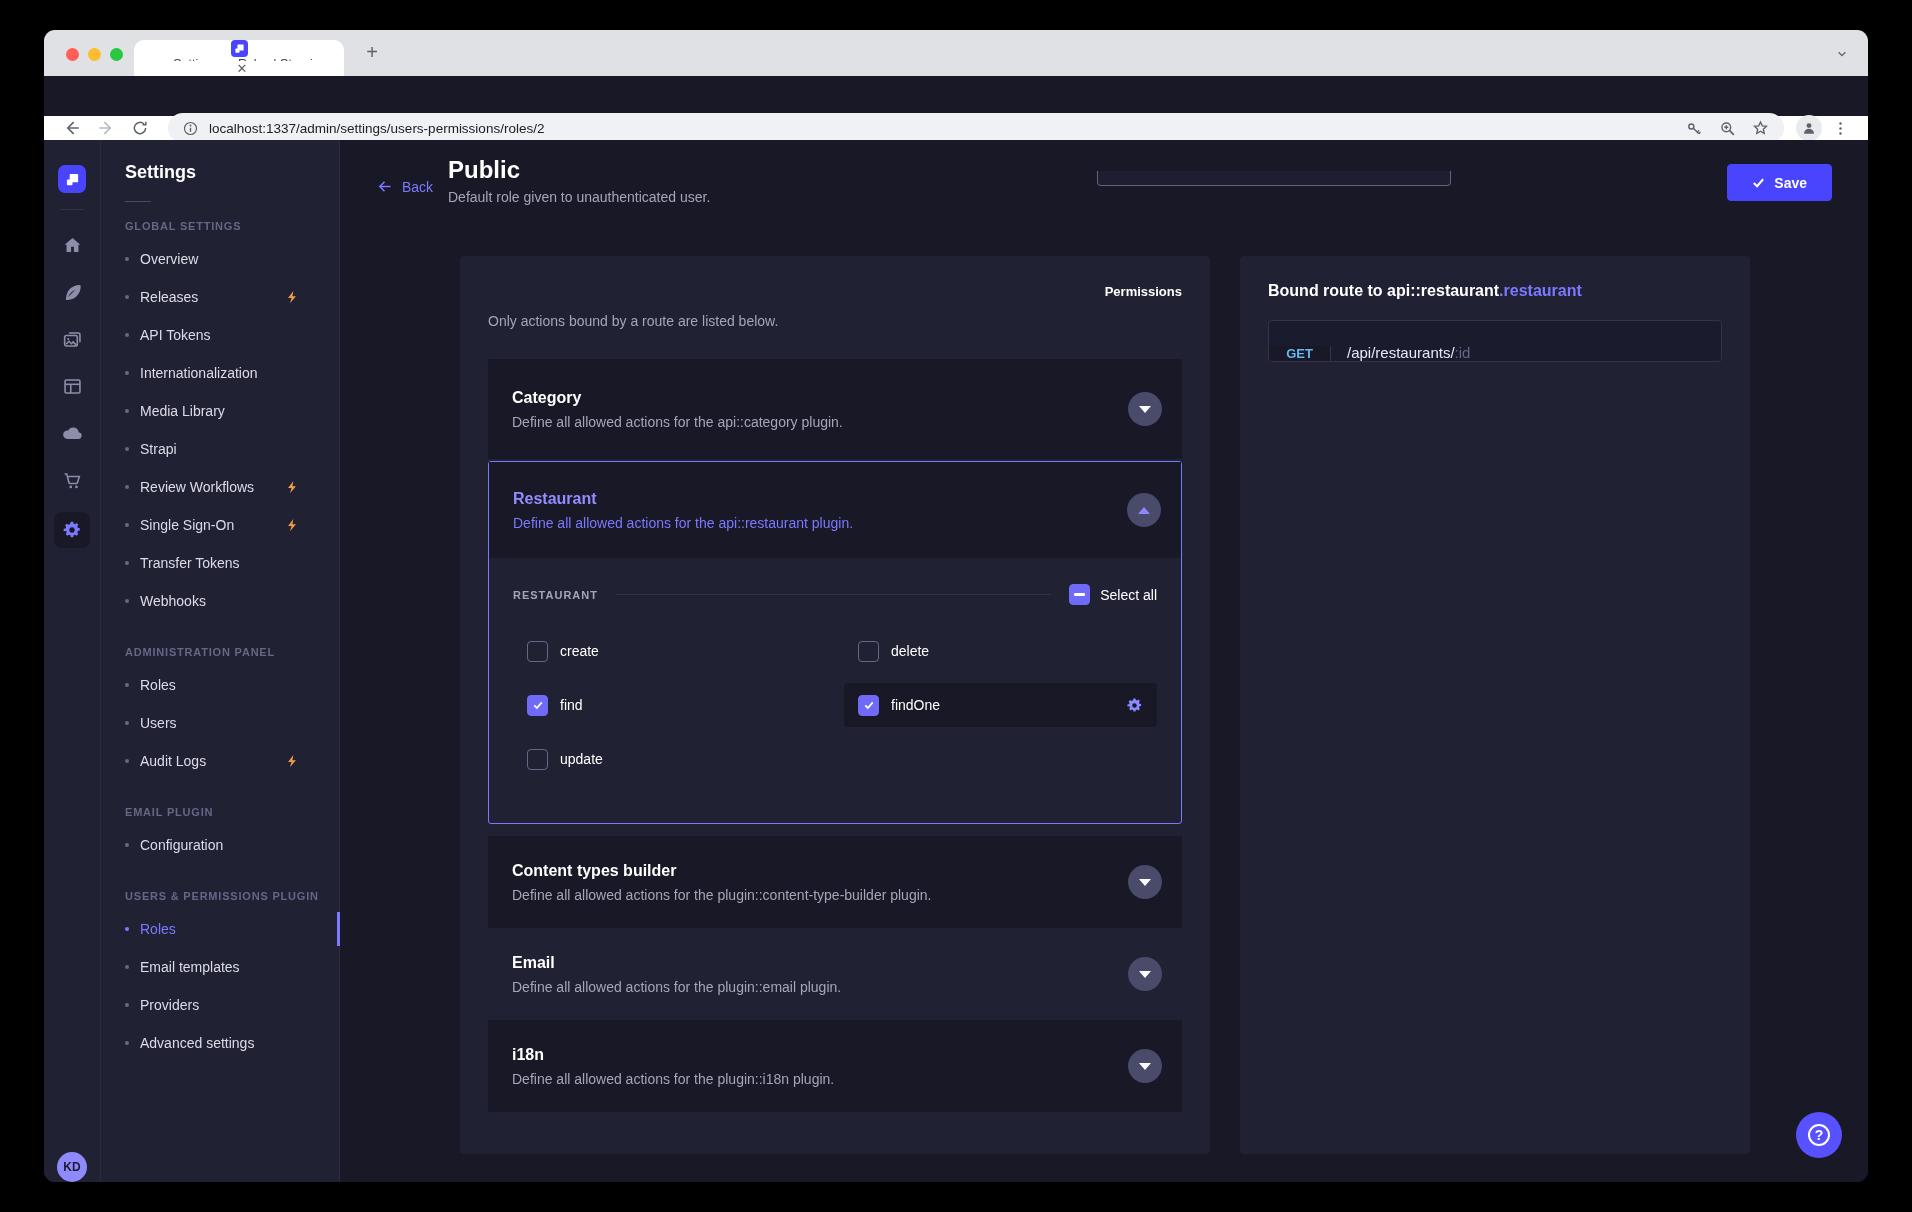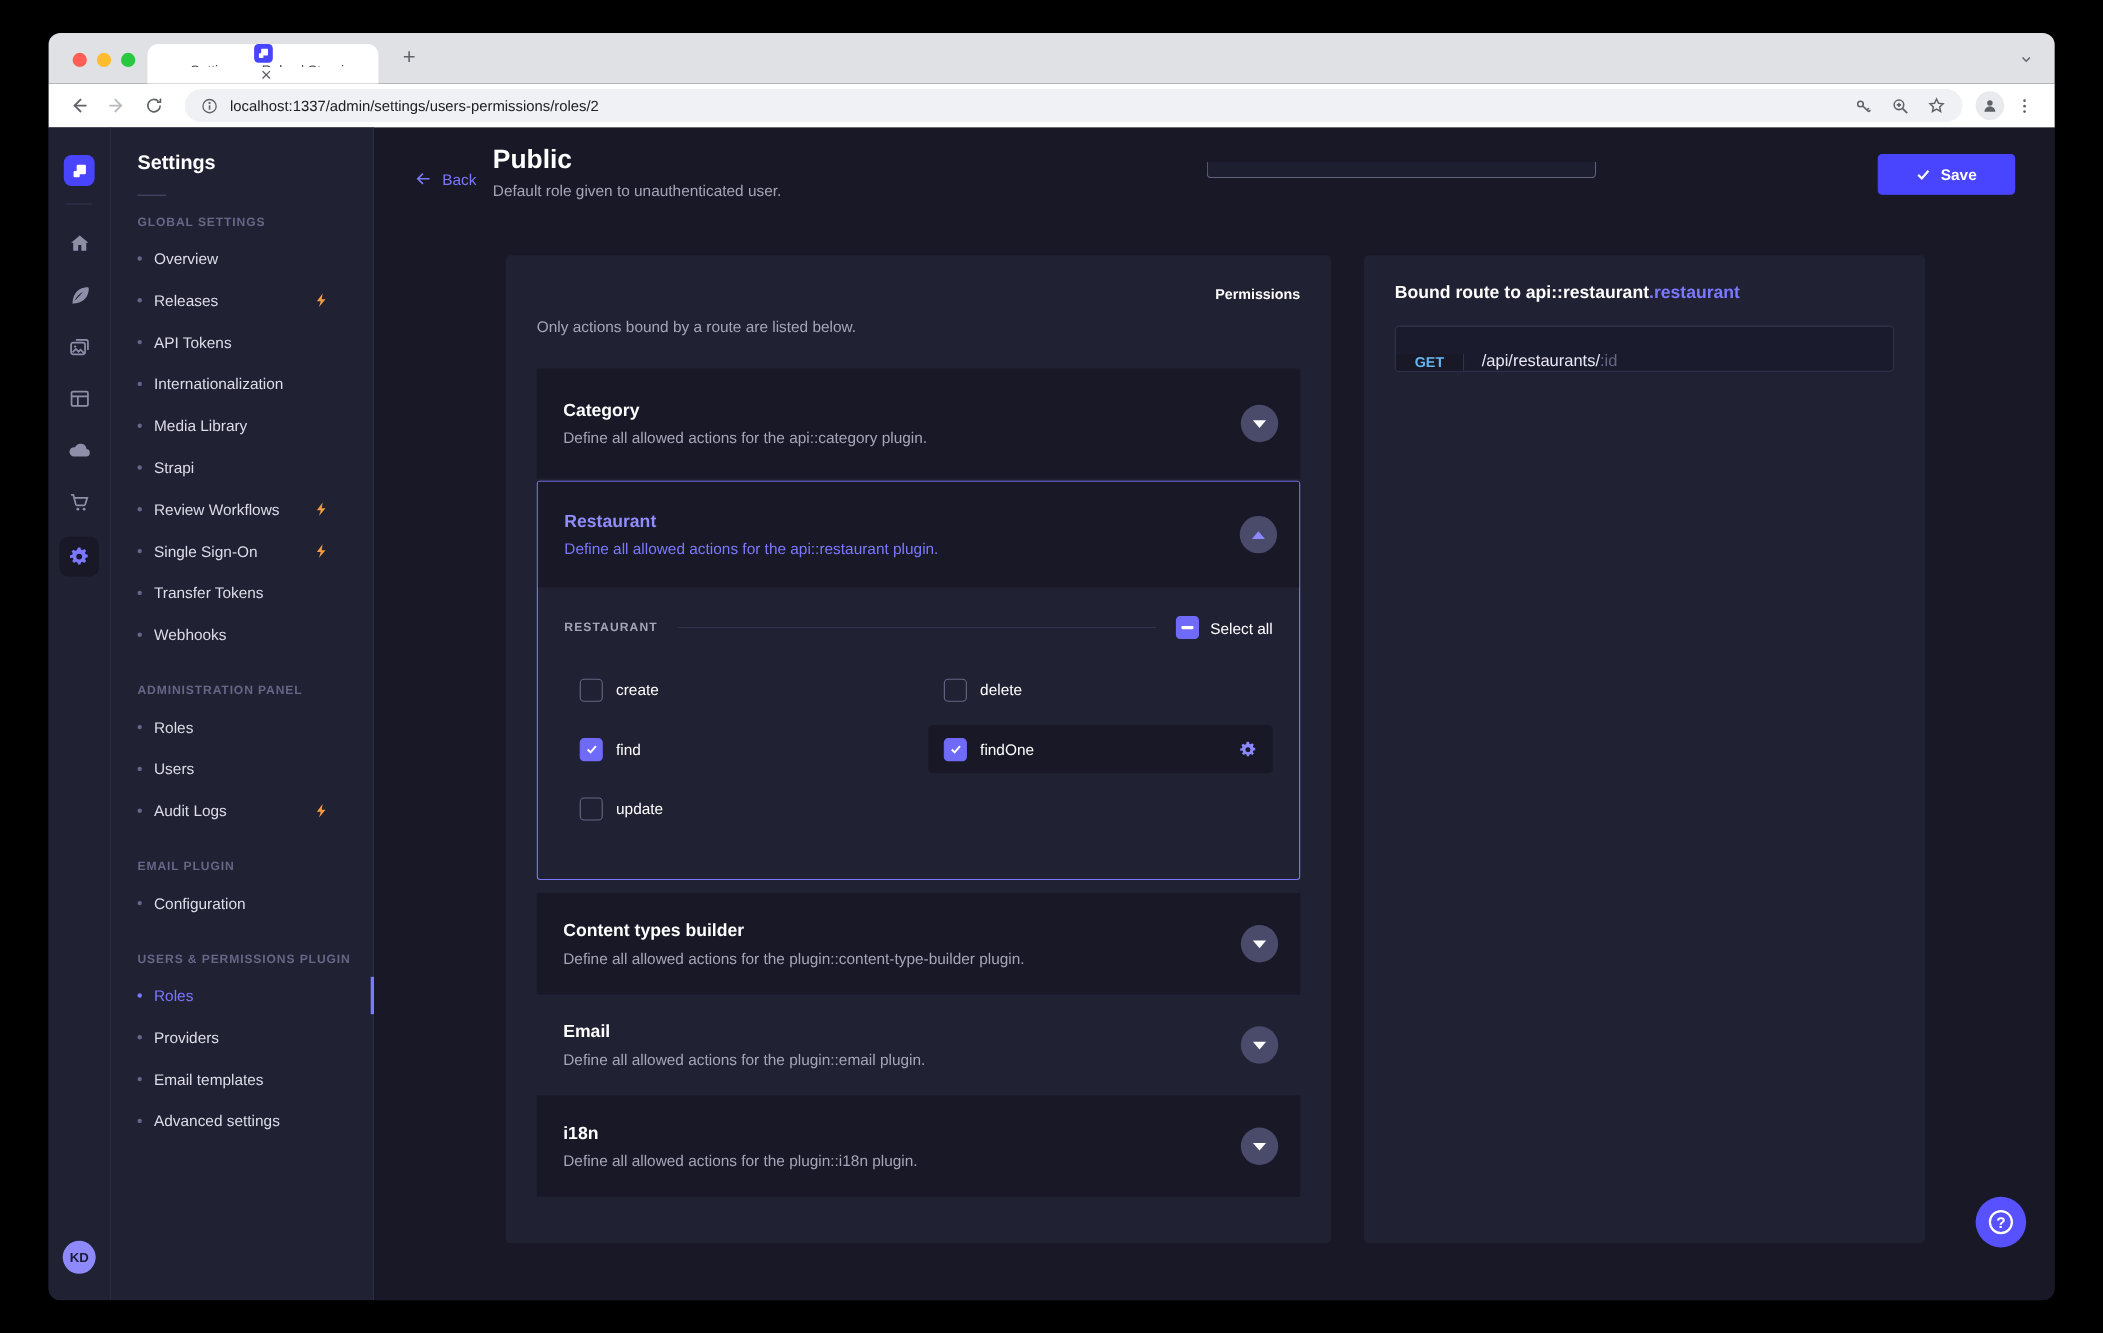--- a/index.html
+++ b/index.html
@@ -18,21 +18,21 @@
              display:flex; align-items:center; justify-content:center; flex:none; }
   .tab-title { flex:1; margin-left:8px; font-size:12.5px; color:#3c4043; white-space:nowrap;
                overflow:hidden; text-overflow:ellipsis; }
   .tab-close { color:#5f6368; font-size:13px; margin-left:6px; cursor:default; }
   .newtab-btn { position:absolute; left:316px; top:12px; color:#5f6368; font-size:20px;
                 line-height:20px; width:24px; text-align:center; }
   .tab-search { position:absolute; right:16px; top:13px; width:21px; height:21px; border-radius:50%;
                 display:flex; align-items:center; justify-content:center; color:#5f6368; }
 
   
-  .toolbar { height:40px; background:#fff; display:flex; align-items:center; padding:0 14px; }
+  .toolbar { height:24px; background:#fff; display:flex; align-items:center; padding:0 14px;margin-top:40px; }
   .nav-btn { width:28px; height:28px; display:flex; align-items:center; justify-content:center;
              color:#5f6368; flex:none; margin-right:6px; }
   .nav-btn.disabled { color:#b7babf; }
   .omnibox { flex:1; height:30px; background:#f0f1f4; border-radius:15px; display:flex;
              align-items:center; padding:0 14px; margin:0 8px; min-width:0; }
   .omni-url { font-size:13.5px; color:#202124; margin-left:10px; white-space:nowrap;
               overflow:hidden; flex:1; }
   .omni-ic { color:#5f6368; flex:none; display:flex; align-items:center; margin-left:14px; }
   .avatar-chrome { width:26px; height:26px; border-radius:50%; background:#e8eaed; color:#5f6368;
                    display:flex; align-items:center; justify-content:center; flex:none; margin:0 4px; }
@@ -66,21 +66,21 @@
   .nav-item.active { color:#7b79ff; }
   .nav-item.active .bullet { background:#7b79ff; }
   .active-bar { position:absolute; right:-1px; top:2px; width:3px; height:34px; background:#7b79ff; }
 
   
   .back-link { position:absolute; left:332px; top:38px; display:flex; align-items:center; gap:9px;
                color:#7b79ff; font-size:14px; }
   .page-head { position:absolute; left:404px; top:16px; }
   .page-title { color:#fff; font-size:24px; font-weight:700; }
   .page-sub { color:#a5a5ba; font-size:14px; margin-top:5px; }
-  .save-btn { position:absolute; right:36px; top:24px; height:37px; padding:0 34px; background:#4945ff;
+  .save-btn { position:absolute; right:36px; top:24px; height:37px; padding:0 24px; background:#4945ff;
               border:1px solid #4945ff; border-radius:4px; color:#fff; font-size:14px; font-weight:600;
               display:flex; align-items:center; gap:9px; }
   .partial-input { position:absolute; left:1053px; top:31px; width:354px; height:15px;
                    border:1px solid #62627a; border-top:none; border-radius:0 0 4px 4px;
                    background:#1e1e31; }
 
   
   .perm-box { position:absolute; left:416px; top:116px; width:750px; height:898px;
               background:#212134; border-radius:4px; padding:28px; }
   .perm-title { color:#fff; font-size:13px; font-weight:700;text-align:right; }
@@ -371,25 +371,25 @@
         </div>
 
       <div class="sect-label">USERS &amp; PERMISSIONS PLUGIN</div>
       <div class="nav-item active">
           <span class="bullet"></span>
           <span>Roles</span>
         <span class="active-bar"></span>
         </div>
       <div class="nav-item">
           <span class="bullet"></span>
+          <span>Email templates</span>
+        </div>
+      <div class="nav-item">
+          <span class="bullet"></span>
           <span>Providers</span>
-        </div>
-      <div class="nav-item">
-          <span class="bullet"></span>
-          <span>Email templates</span>
         </div>
       <div class="nav-item">
           <span class="bullet"></span>
           <span>Advanced settings</span>
         </div>
     </div>
 
     <div class="back-link">
       <svg width="17" height="17" viewBox="0 0 20 20" fill="none" stroke="#7b79ff" stroke-width="1.8">
           <path d="M10 4.5 L4.5 10 L10 15.5"></path>

